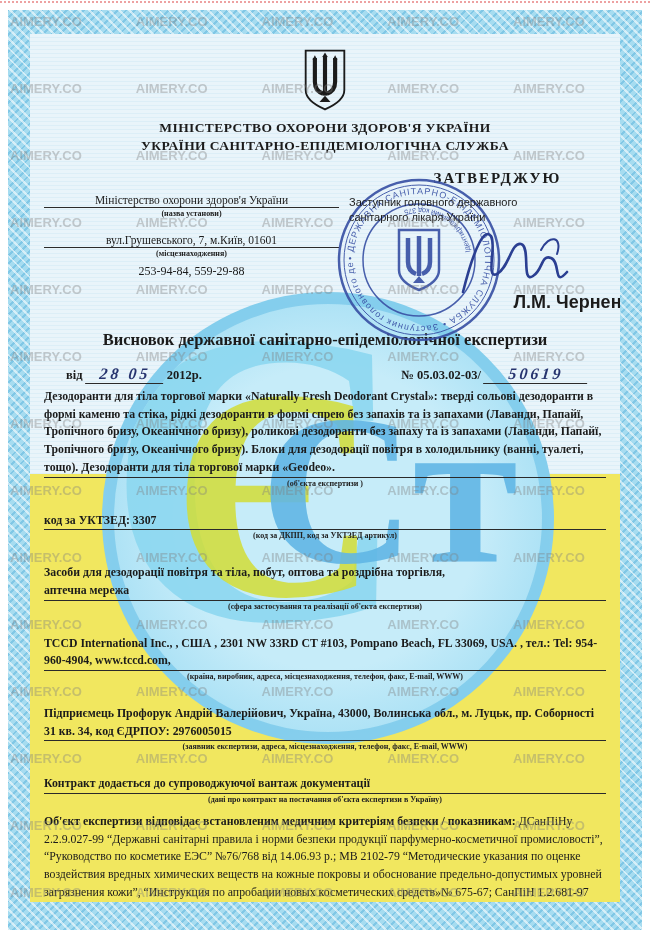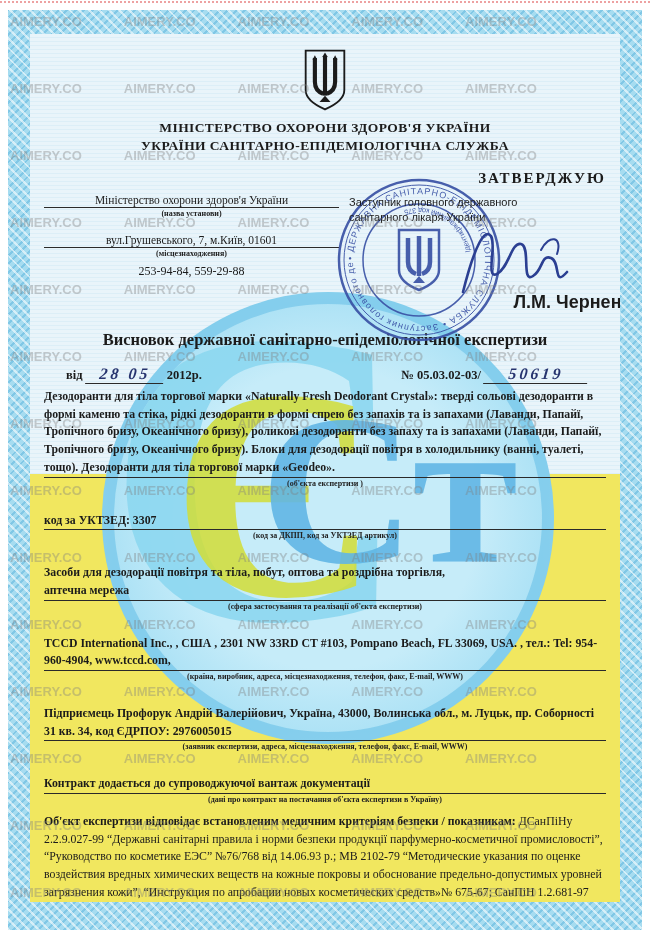--- a/index.html
+++ b/index.html
@@ -47,21 +47,21 @@
   .ministry { text-align:center; font-weight:bold; font-size:13.5px; letter-spacing:.4px;
     margin-top:6px; line-height:1.3; }
 
   .header-row { display:flex; gap:10px; margin-top:16px; min-height:152px; }
   .issuer-col { width:295px; padding-top:24px; font-size:11.5px; }
   .issuer-line { text-align:center; border-bottom:1.4px solid #2a2a2a; padding-bottom:1px; }
   .cap { text-align:center; font-size:8px; color:#222; margin-top:1px;font-weight:bold; }
   .issuer-phones { text-align:center; margin-top:6px; font-size:12px; }
 
   .approve-col { flex:1; position:relative; }
-  .approve-label { text-align:right; font-weight:bold; font-size:15px; letter-spacing:2px;
+  .approve-label { text-align:center; font-weight:bold; font-size:15px; letter-spacing:2px;
     padding-left:40px; }
   .approver-lines { text-align:left; font-size:11px; margin-top:8px; line-height:1.35;
     position:relative; z-index:4; font-family:"Liberation Sans",sans-serif; }
   .stamp { position:absolute; left:-16px; top:4px; width:172px; height:172px; z-index:3; opacity:.92; }
   .signature { position:absolute; left:96px; top:44px; width:140px; height:92px; z-index:5; }
   .approver-name { position:absolute; left:64%; top:122px; font-weight:bold; font-size:18px;
     z-index:6; white-space:nowrap; font-family:"Liberation Sans",sans-serif; }
 
   .doc-title { text-align:center; font-weight:bold; font-size:16.5px; margin-top:8px; }
 
@@ -74,21 +74,21 @@
   .hand.num { min-width:104px; }
 
   .field { margin-top:24px; border-bottom:1.4px solid #2a2a2a; font-weight:bold;
     font-size:11.8px; line-height:1.5; white-space:pre-line; padding-bottom:0; }
   .field.first { margin-top:4px; }
   .criteria { margin-top:9px; border-bottom:1.4px solid #2a2a2a; font-size:11.8px; line-height:1.5; }
   .criteria .lead { font-weight:bold; }
 
   
   .watermark-layer { position:absolute; inset:0; z-index:8; pointer-events:none;
-    display:flex; flex-wrap:wrap; gap:52px 42px; padding:14px 10px;
+    display:flex; flex-wrap:wrap; gap:52px 54px; padding:14px 10px;
     align-content:flex-start; font-family:"Liberation Sans",sans-serif;
     font-weight:bold; font-size:13px; color:rgba(125,125,125,.38); overflow:hidden; }
 
   svg text { font-family:"Liberation Sans",sans-serif; }
 </style>
 </head>
 <body>
 
 <div class="page">
   <div class="top-marks"></div>

